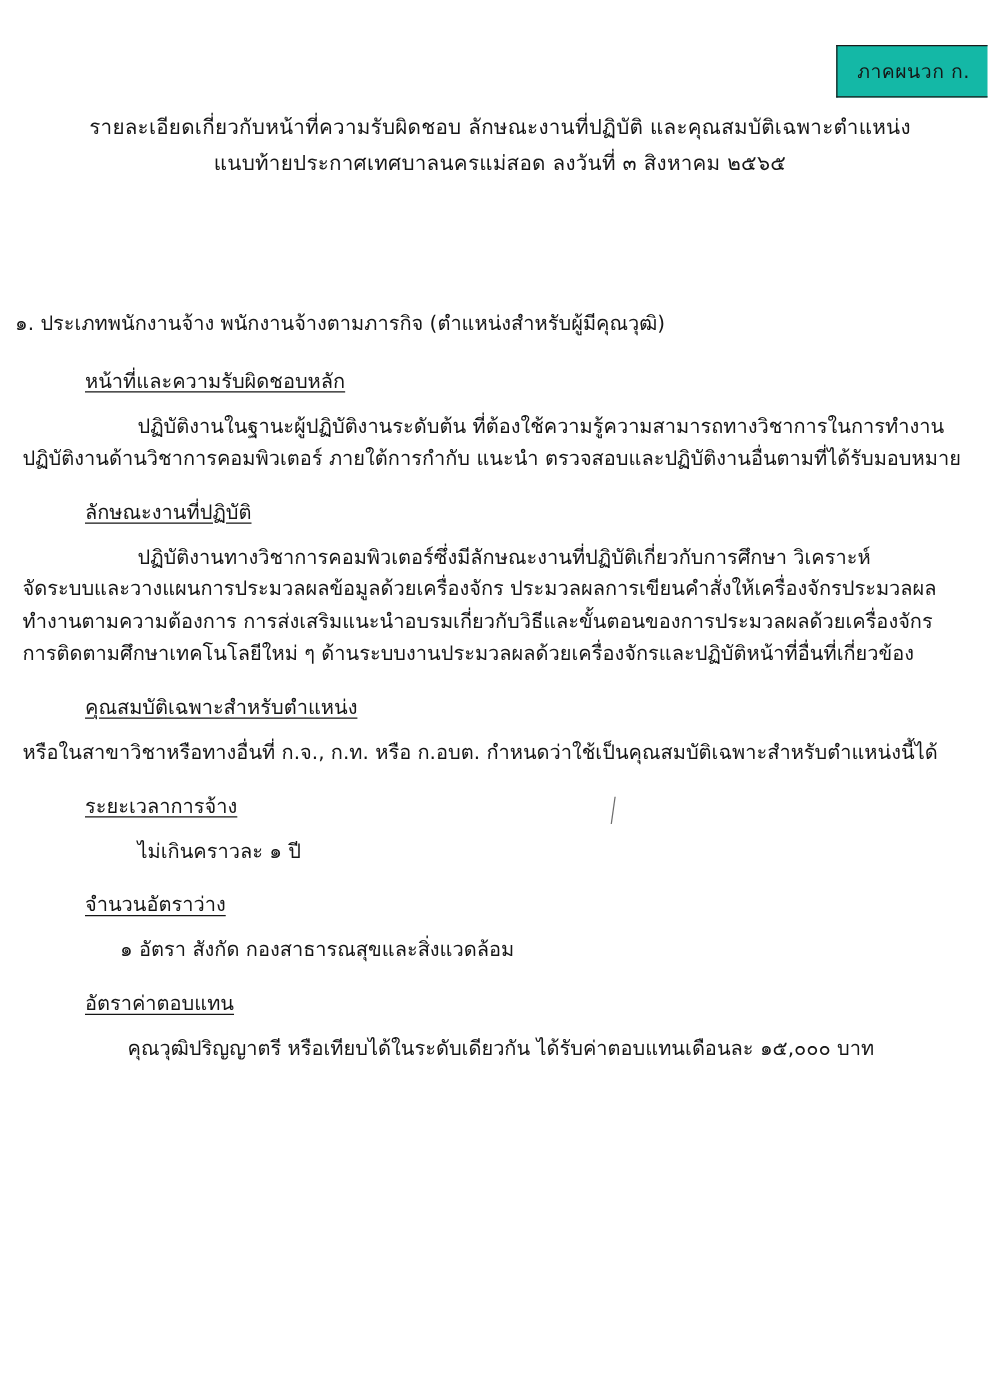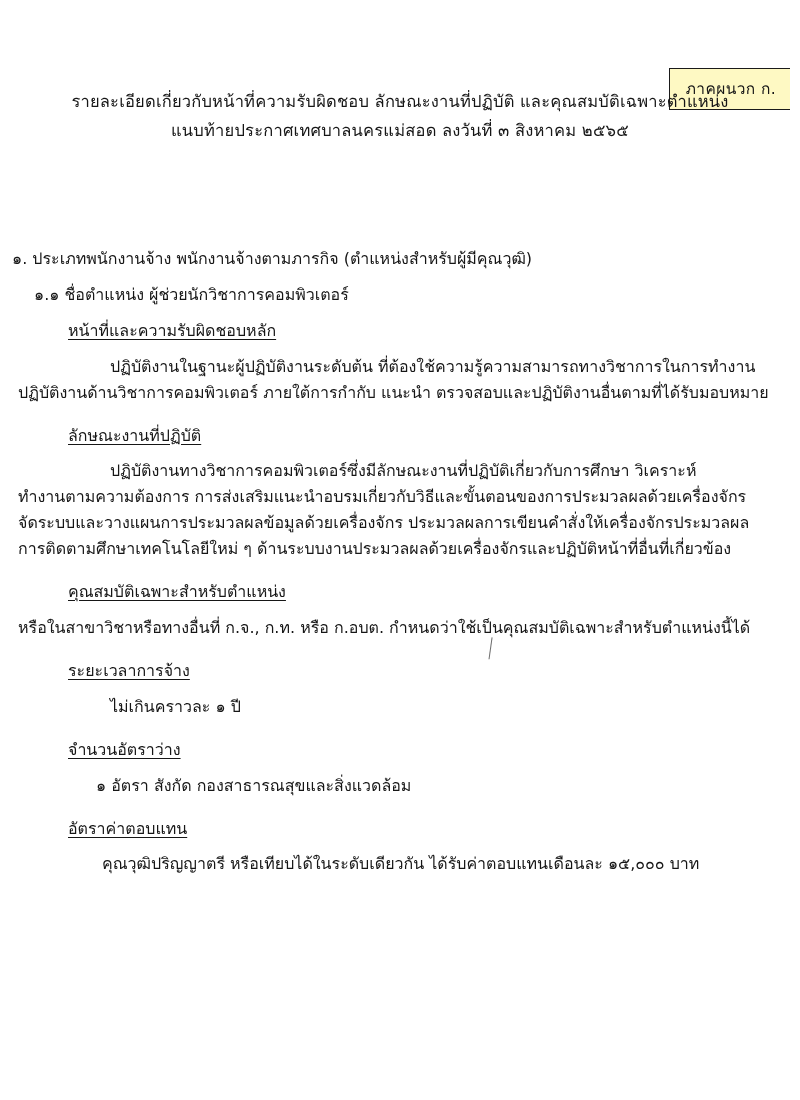--- a/index.html
+++ b/index.html
@@ -26,22 +26,21 @@
   .appendix-box {
     position: absolute;
     top: 36px;
     right: 10px;
     border: 1.5px solid #1a1a1a;
     border-right: none;
     padding: 7px 14px 8px 16px;
     font-size: 15.5px;
     letter-spacing: 0.4px;
     white-space: nowrap;
-    background: #fef9c3;
-    margin-top: 32px;
+    background: #14b8a6;
   }
 
   
   .heading {
     position: absolute;
     top: 88px;
     left: 0;
     width: 800px;
     text-align: center;
     line-height: 1.75;
@@ -110,34 +109,33 @@
 
   <div class="heading">
     <span class="h-line">รายละเอียดเกี่ยวกับหน้าที่ความรับผิดชอบ  ลักษณะงานที่ปฏิบัติ  และคุณสมบัติเฉพาะตำแหน่ง</span>
     <span class="h-line">แนบท้ายประกาศเทศบาลนครแม่สอด  ลงวันที่ ๓ สิงหาคม ๒๕๖๕</span>
   </div>
 
   <div class="content">
 
     <p class="para lvl1">๑. ประเภทพนักงานจ้าง    พนักงานจ้างตามภารกิจ (ตำแหน่งสำหรับผู้มีคุณวุฒิ)</p>
     <div class="spacer-sm"></div>
-    <p class="para lvl2">๑.๑ ชื่อตำแหน่ง   ผู้ช่วยนักวิชาการคอมพิวเตอร์</p>
     <div class="spacer-sm"></div>
 
     <p class="para underline-head">หน้าที่และความรับผิดชอบหลัก</p>
     <div class="spacer-sm"></div>
     <p class="para indent-1">ปฏิบัติงานในฐานะผู้ปฏิบัติงานระดับต้น ที่ต้องใช้ความรู้ความสามารถทางวิชาการในการทำงาน</p>
     <p class="para indent-flush">ปฏิบัติงานด้านวิชาการคอมพิวเตอร์ ภายใต้การกำกับ แนะนำ ตรวจสอบและปฏิบัติงานอื่นตามที่ได้รับมอบหมาย</p>
     <div class="spacer-md"></div>
 
     <p class="para underline-head">ลักษณะงานที่ปฏิบัติ</p>
     <div class="spacer-sm"></div>
     <p class="para indent-1">ปฏิบัติงานทางวิชาการคอมพิวเตอร์ซึ่งมีลักษณะงานที่ปฏิบัติเกี่ยวกับการศึกษา วิเคราะห์</p>
+    <p class="para indent-flush">จัดระบบและวางแผนการประมวลผลข้อมูลด้วยเครื่องจักร ประมวลผลการเขียนคำสั่งให้เครื่องจักรประมวลผล</p>
     <p class="para indent-flush">ทำงานตามความต้องการ การส่งเสริมแนะนำอบรมเกี่ยวกับวิธีและขั้นตอนของการประมวลผลด้วยเครื่องจักร</p>
-    <p class="para indent-flush">จัดระบบและวางแผนการประมวลผลข้อมูลด้วยเครื่องจักร ประมวลผลการเขียนคำสั่งให้เครื่องจักรประมวลผล</p>
     <p class="para indent-flush">การติดตามศึกษาเทคโนโลยีใหม่ ๆ ด้านระบบงานประมวลผลด้วยเครื่องจักรและปฏิบัติหน้าที่อื่นที่เกี่ยวข้อง</p>
     <div class="spacer-md"></div>
 
     <p class="para underline-head">คุณสมบัติเฉพาะสำหรับตำแหน่ง</p>
     <div class="spacer-sm"></div>
     <p class="para indent-flush">หรือในสาขาวิชาหรือทางอื่นที่ ก.จ., ก.ท. หรือ ก.อบต. กำหนดว่าใช้เป็นคุณสมบัติเฉพาะสำหรับตำแหน่งนี้ได้</p>
     <div class="spacer-md"></div>
 
     <p class="para underline-head">ระยะเวลาการจ้าง</p>
     <div class="spacer-sm"></div>

